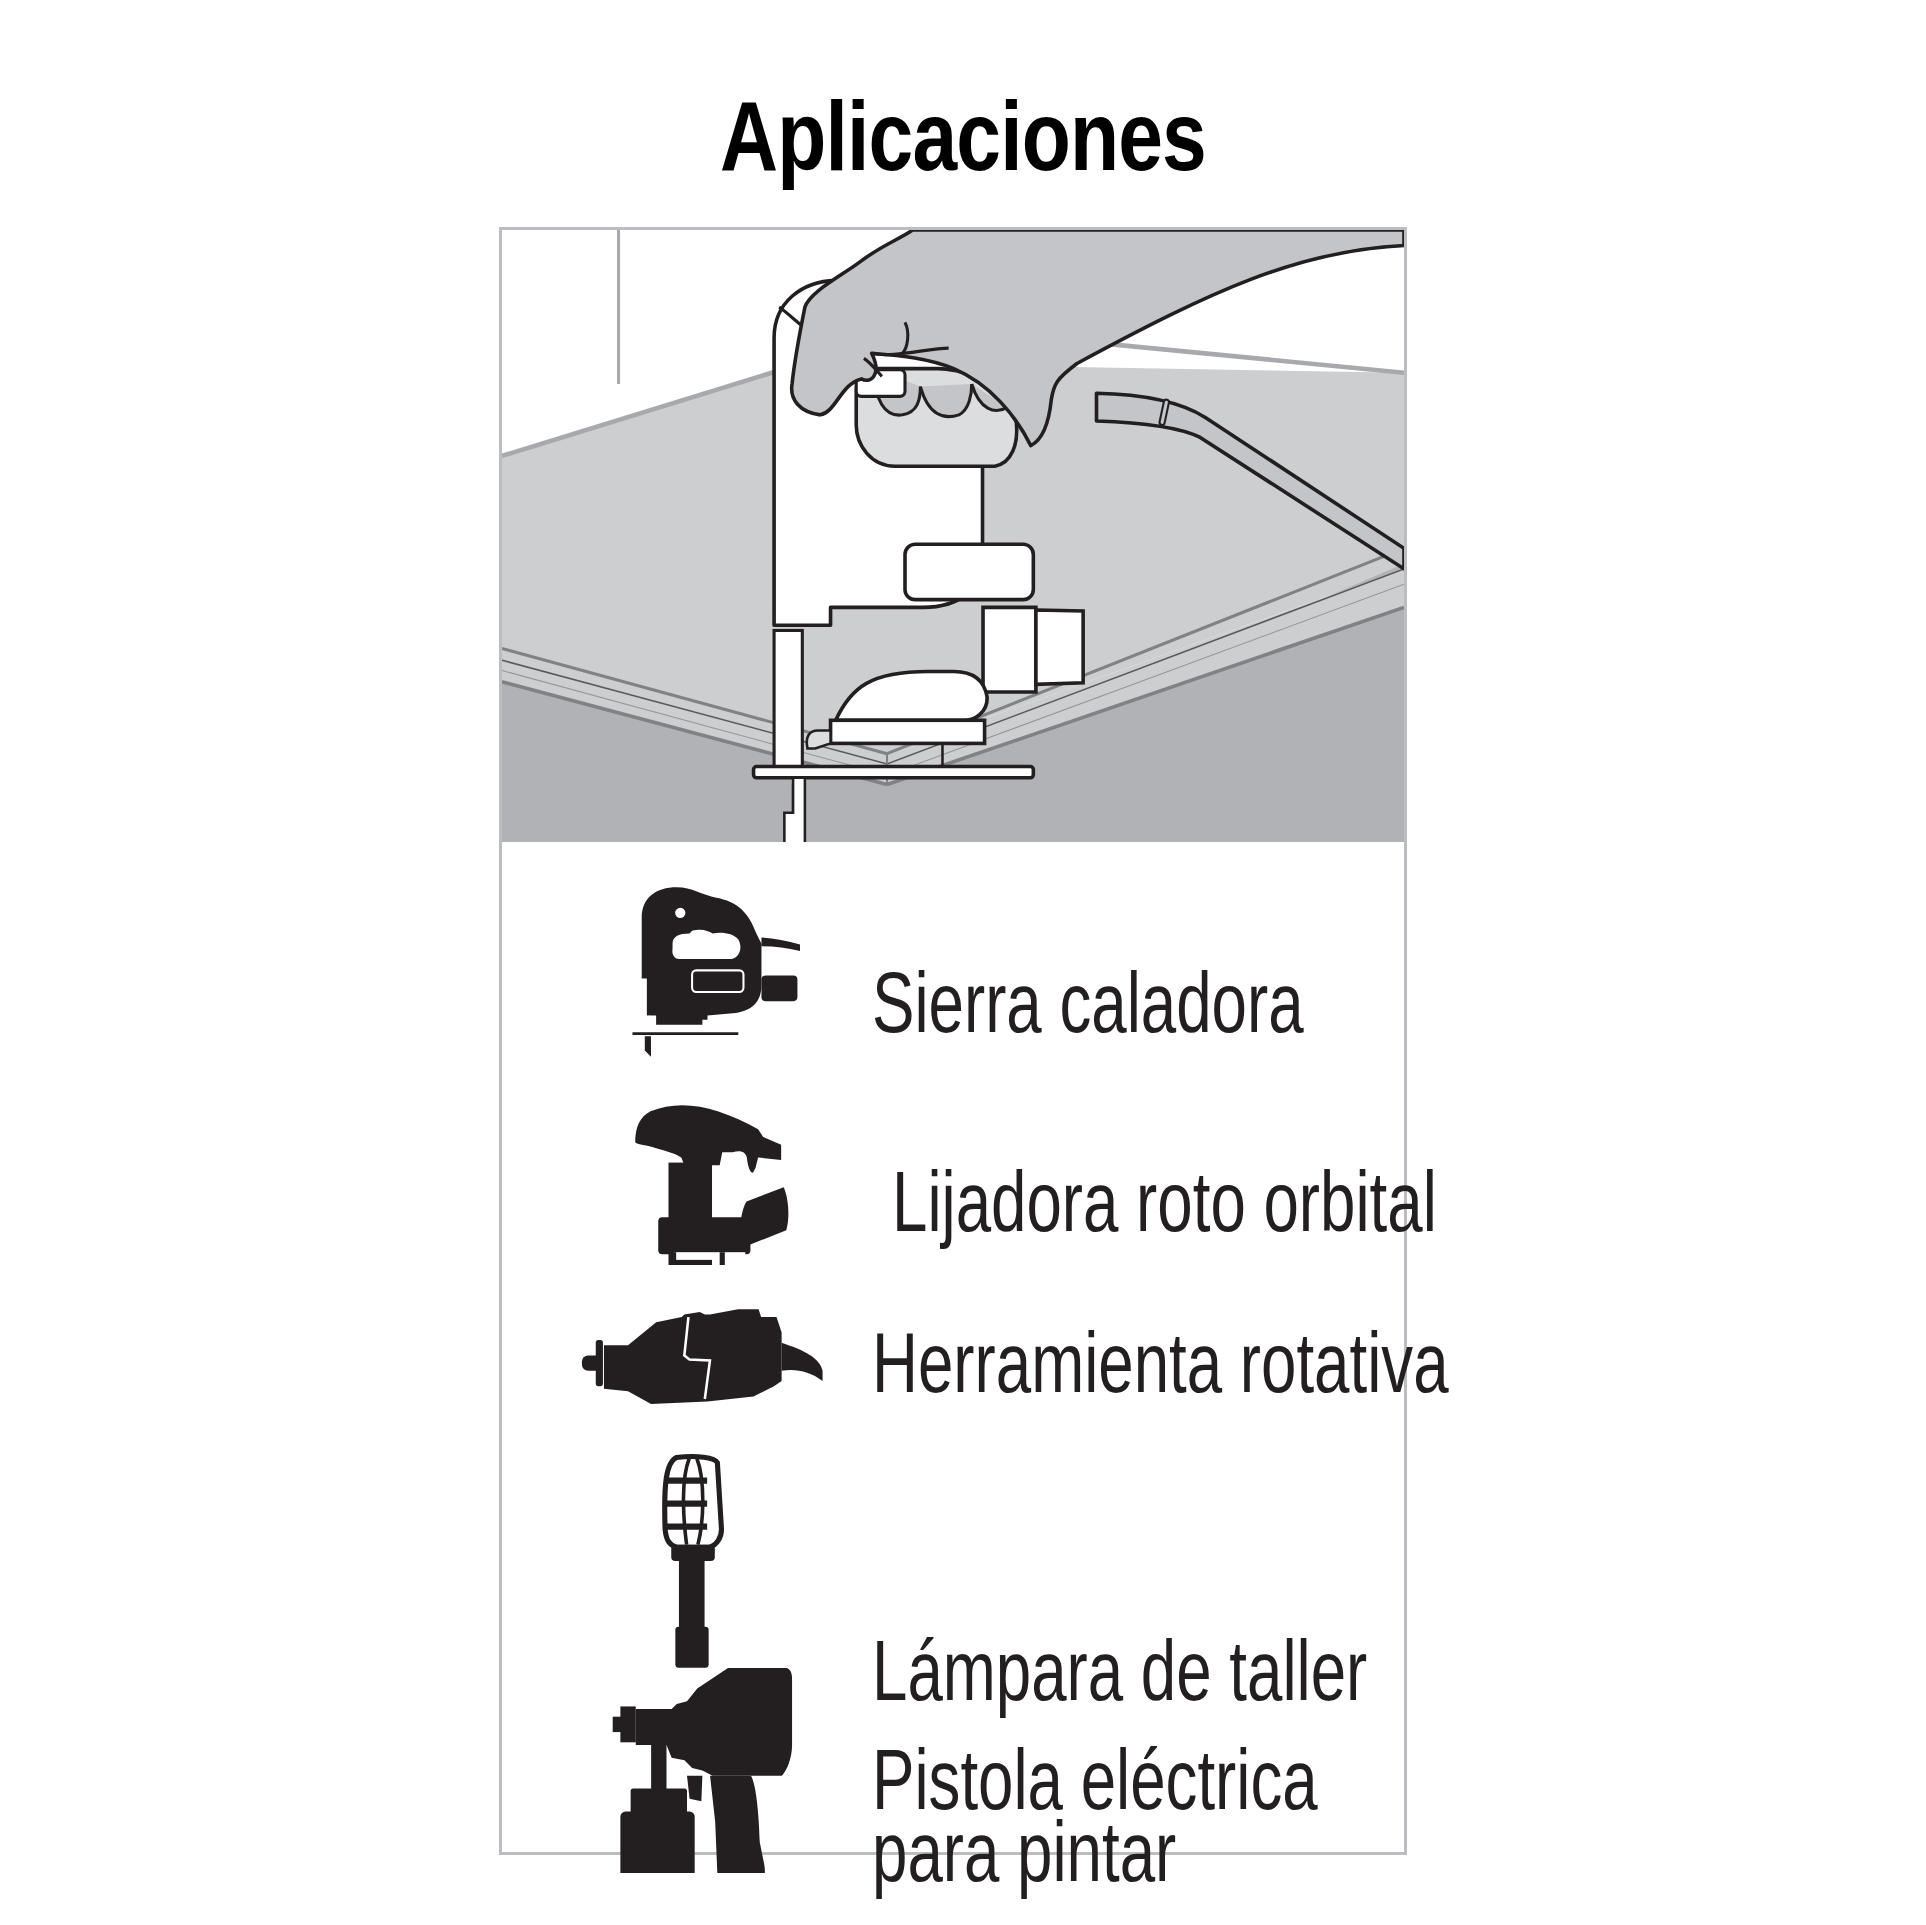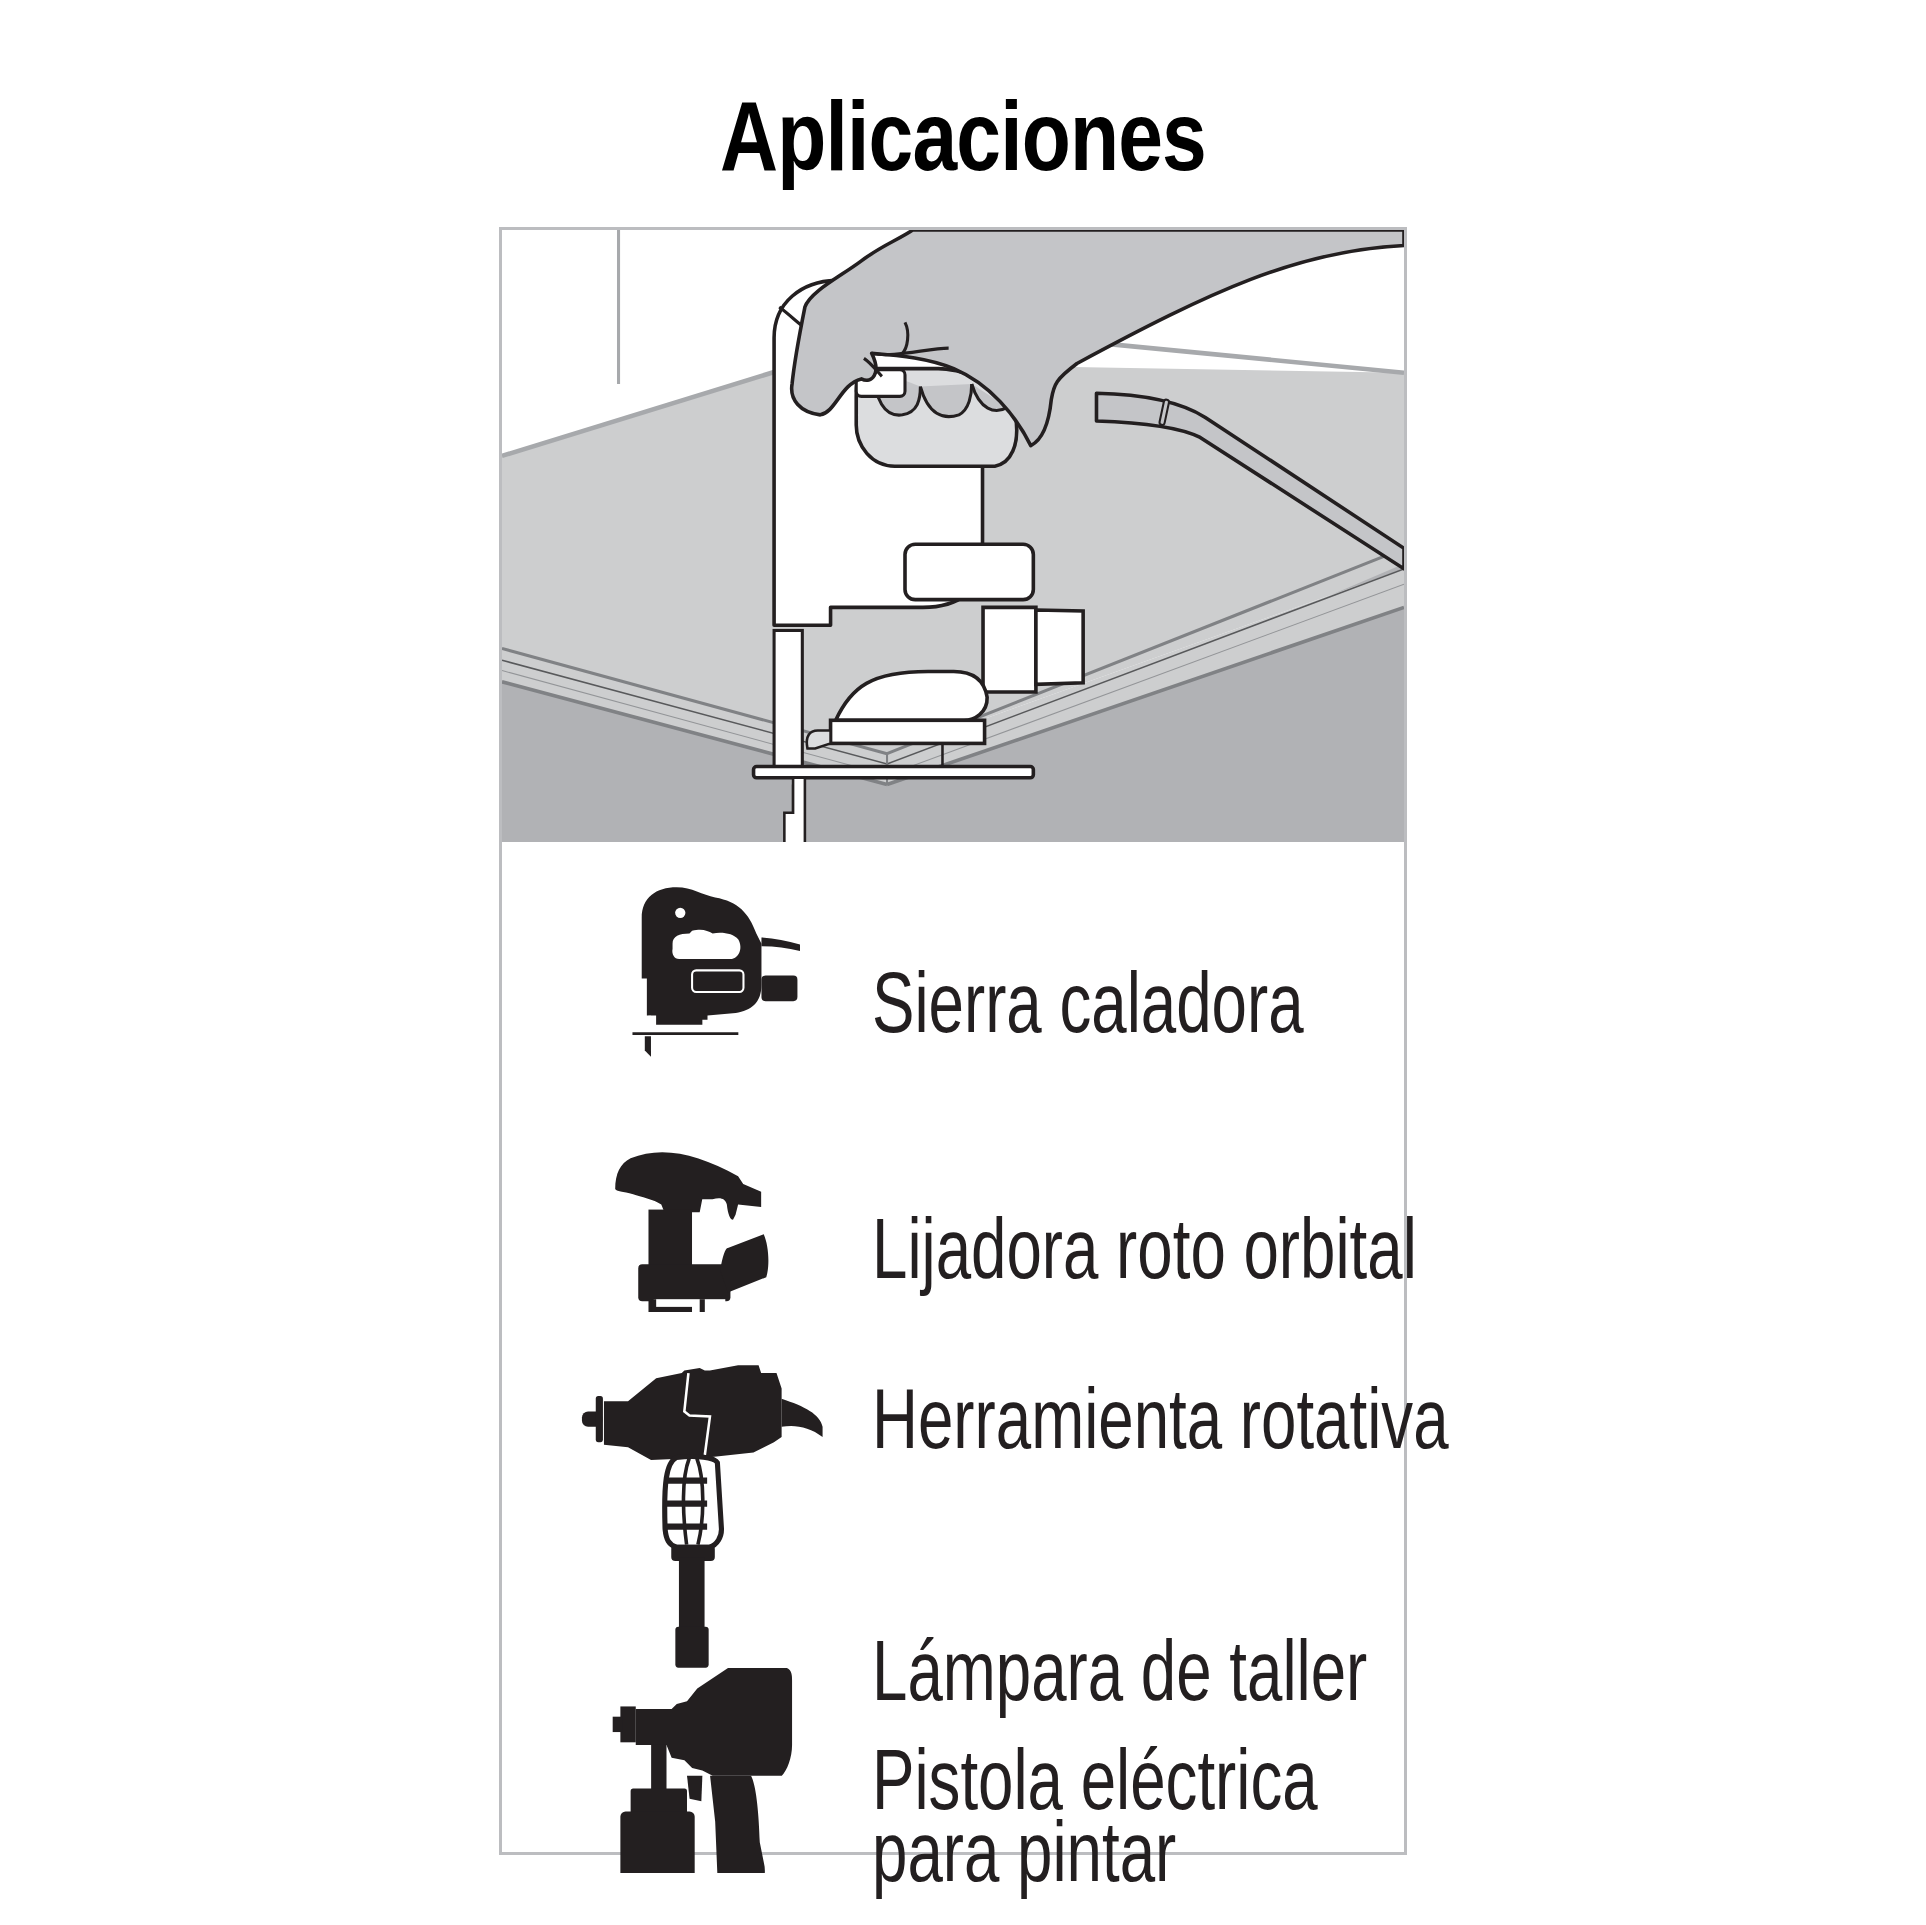--- a/index.html
+++ b/index.html
@@ -105,35 +105,35 @@
       <rect x="150" y="172" width="100" height="42" rx="8" fill="none" stroke="#ffffff" stroke-width="4"></rect>
       <rect x="285" y="182" width="70" height="50" rx="8" fill="#231f20"></rect>
       <path d="M285,108 C320,110 350,118 388,130 L385,142 C350,130 320,125 285,125 Z" fill="#231f20"></path>
       <line x1="34" y1="295" x2="240" y2="295" stroke="#231f20" stroke-width="5"></line>
       <path d="M58,300 L70,300 L70,340 L58,328 Z" fill="#231f20"></path>
       <path d="M58,270 C58,260 66,262 70,262" stroke="#ffffff" stroke-width="3" fill="none"></path>
     </svg>
     <div class="label" style="top:77px;">Sierra caladora</div>
   </div>
 
-  <div class="row" style="top:898px;height:175px;">
+  <div class="row" style="top:851px;height:175px;margin-left:20px;">
     <svg class="icon" viewBox="0 0 400 330" width="205" height="169" style="left:108px;top:15.4px;">
       <path d="M10,90 C10,60 20,40 40,30 C100,5 170,20 250,65 L260,80 L295,95 L295,125 L250,120 L245,140 L240,150 C235,150 230,140 228,120 C225,108 215,105 200,110 L180,110 L175,135 L115,135 L108,140 L100,120 C85,110 60,105 45,100 C25,95 12,95 10,90 Z" fill="#231f20"></path>
       <rect x="75" y="130" width="85" height="210" fill="#231f20"></rect>
       <rect x="55" y="237" width="180" height="72" rx="8" fill="#231f20"></rect>
       <path d="M215,248 C220,220 225,205 230,205 L300,178 C310,200 312,240 305,262 L230,292 Z" fill="#231f20"></path>
       <rect x="85" y="305" width="140" height="15" fill="#ffffff"></rect>
       <rect x="80" y="305" width="10" height="25" fill="#231f20"></rect>
       <rect x="175" y="305" width="10" height="25" fill="#231f20"></rect>
       <path d="M15,345 L15,365 L220,365 L220,345 Z" fill="#231f20"></path>
     </svg>
     <div class="label" style="top:77px;">Lijadora roto orbital</div>
   </div>
 
-  <div class="row" style="top:1089px;height:154px;padding-left:35px;">
+  <div class="row" style="top:1033px;height:154px;padding-left:35px;">
     <svg class="icon" viewBox="0 0 520 250" width="267" height="128" style="left:77px;top:31px;">
       <rect x="5" y="120" width="40" height="30" rx="12" fill="#231f20"></rect>
       <rect x="32" y="90" width="14" height="90" rx="5" fill="#231f20"></rect>
       <path d="M48,100 L95,100 L150,55 L200,45 L205,40 L235,35 L245,40 L255,40 L310,30 L350,30 L355,45 L385,45 L395,75 L395,170 L380,180 L340,200 L250,210 L140,215 L95,190 L48,185 Z" fill="#231f20"></path>
       <path d="M395,95 C440,110 470,125 475,150 L475,170 C450,150 420,145 395,150 Z" fill="#231f20"></path>
       <path d="M213,45 L205,120 L215,128 L255,130 L245,205" fill="none" stroke="#ffffff" stroke-width="5"></path>
     </svg>
     <div class="label" style="top:56px;">Herramienta rotativa</div>
   </div>
 

